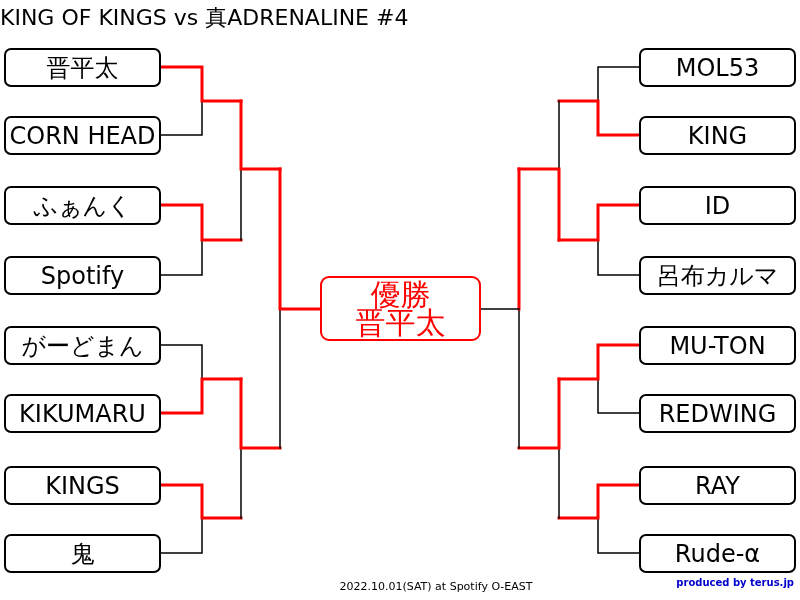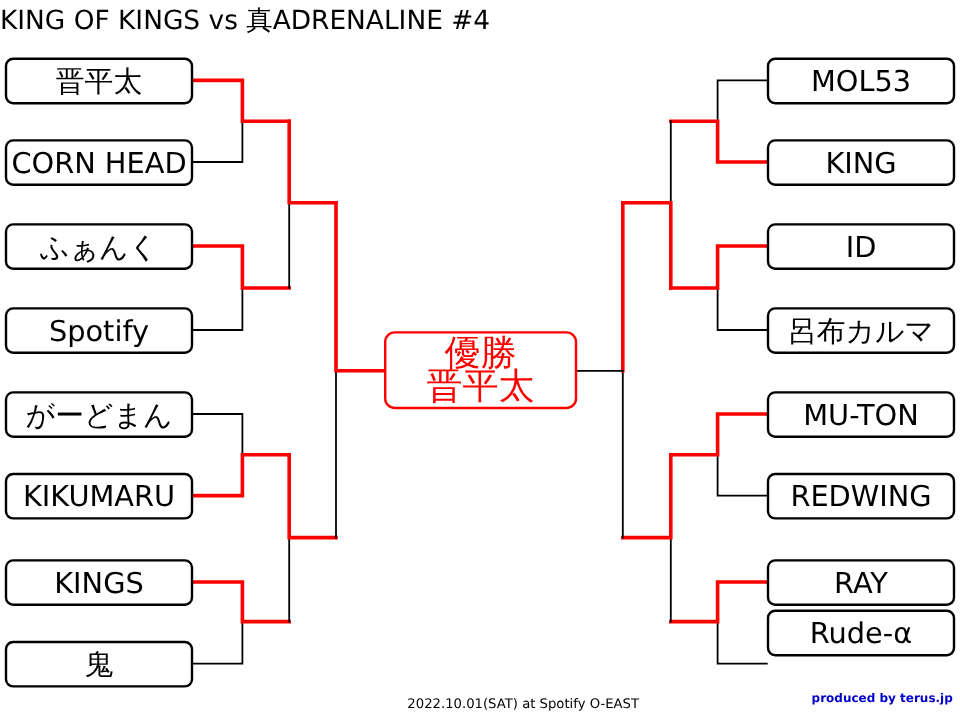--- a/index.html
+++ b/index.html
@@ -83,21 +83,21 @@
 <div class="box l" style="top:466px">KINGS</div>
 <div class="box l" style="top:534px">鬼</div>
 
 <div class="box r" style="top:48px">MOL53</div>
 <div class="box r" style="top:116px">KING</div>
 <div class="box r" style="top:186px">ID</div>
 <div class="box r" style="top:256px">呂布カルマ</div>
 <div class="box r" style="top:326px">MU-TON</div>
 <div class="box r" style="top:394px">REDWING</div>
 <div class="box r" style="top:466px">RAY</div>
-<div class="box r" style="top:508px">Rude-α</div>
+<div class="box r" style="top:534px">Rude-α</div>
 
 <div class="champ">
   <span>優勝</span>
   <span>晋平太</span>
 </div>
 
 <div class="footer-date">2022.10.01(SAT) at Spotify O-EAST</div>
 <div class="credit">produced by terus.jp</div>
 
 </body></html>

